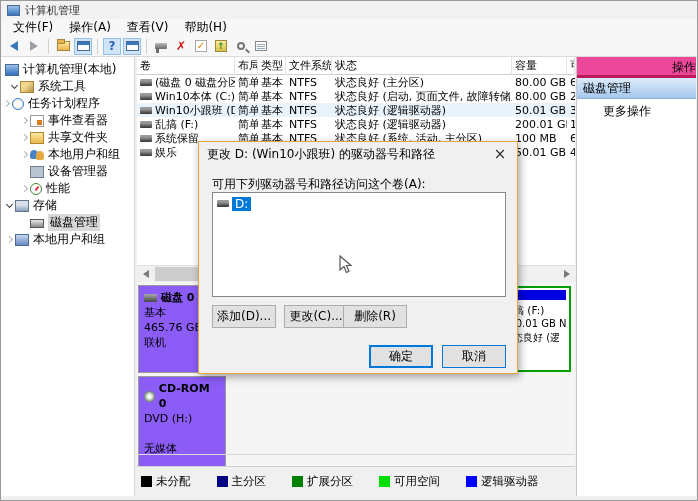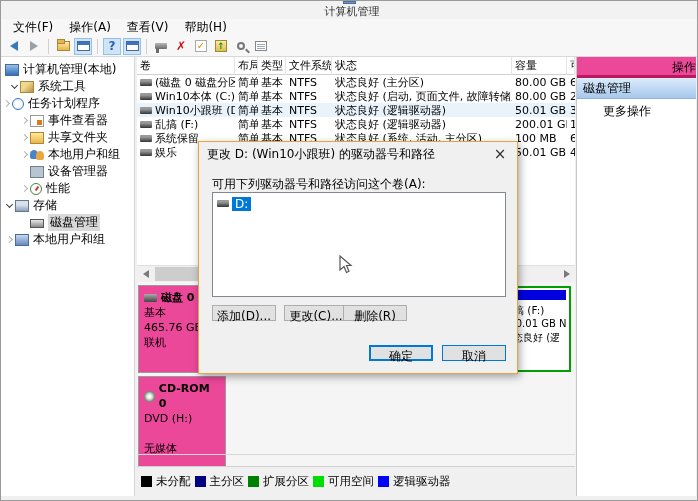--- a/index.html
+++ b/index.html
@@ -1,21 +1,21 @@
 <!DOCTYPE html>
 <html><head>
 <meta charset="utf-8">
 <style>
   * { margin:0; padding:0; box-sizing:border-box; }
   html,body { width:698px; height:501px; }
   body { font-family:"DejaVu Sans","Liberation Sans",sans-serif; font-size:12px; color:#000; background:#fff; }
   #window { position:relative; width:698px; height:501px; border:1px solid #9a9a9a; background:#f0f0f0; overflow:hidden; }
 
   
-  #titlebar { position:absolute; left:0; top:0; width:100%; height:18px; background:#f2f2f2; display:flex; align-items:center; padding-left:6px;flex-direction:column; }
+  #titlebar { position:absolute; left:0; top:0; width:100%; height:18px; background:#f2f2f2; display:flex; align-items:center; padding-left:6px; }
   #titlebar .app-ico { width:13px; height:11px; background:linear-gradient(#9cc0e8,#3a76c0); border:1px solid #4a6b96; margin-right:5px; }
   #titlebar .t { font-size:11px; color:#333; }
   #menubar { position:absolute; left:0; top:18px; width:100%; height:17px; background:#f7f7f7; display:flex; align-items:center; padding-left:4px; }
   #menubar span { padding:1px 8px; cursor:default; }
   #toolbar { position:absolute; left:0; top:35px; width:100%; height:21px; background:#f7f7f7; border-bottom:1px solid #d9d9d9; display:flex; align-items:center; padding-left:4px; gap:2px; }
   .tsep { width:1px; height:15px; background:#d0d0d0; margin:0 3px; }
   .tbtn { width:18px; height:17px; display:flex; align-items:center; justify-content:center; position:relative; }
   .tbtn.hl { background:#cfe4f7; border:1px solid #94c1e8; }
   .arr { width:0; height:0; border-style:solid; }
   .arr.left { border-width:5px 8px 5px 0; border-color:transparent #3b77bc transparent transparent; }
@@ -74,52 +74,52 @@
 
   
   #hscroll { position:absolute; left:0; top:208px; width:438px; height:17px; background:#f0f0f0; border-top:1px solid #e0e0e0; }
   .sbtn { position:absolute; top:0; width:17px; height:16px; display:flex; align-items:center; justify-content:center; }
   .sbtn .arr.l { border-width:4px 6px 4px 0; border-color:transparent #7a7a7a transparent transparent; }
   .sbtn .arr.r { border-width:4px 0 4px 6px; border-color:transparent transparent transparent #7a7a7a; }
   #sthumb { position:absolute; left:18px; top:1px; width:190px; height:14px; background:#cdcdcd; }
 
   
   #disk-area { position:absolute; left:0; top:225px; width:438px; bottom:30px; background:#f5f5f5; }
-  .dinfo { position:absolute; left:1px; width:88px; background:#ec4899; border:1px solid #9a9a9a; padding:4px 5px; font-size:11px; line-height:15px; }
+  .dinfo { position:absolute; left:1px; width:88px; background:#8b5cf6; border:1px solid #9a9a9a; padding:4px 5px; font-size:11px; line-height:15px; }
   .dinfo .dt { font-weight:bold; display:flex; align-items:center; gap:4px; font-size:11px; }
   .dinfo .dico { width:13px; height:8px; background:linear-gradient(#aaa,#444); border-radius:1px; }
   .dinfo .cico { width:11px; height:11px; border-radius:50%; background:radial-gradient(circle,#fff 20%,#9ab09a 70%); border:1px solid #789078; }
   #disk0-box { top:3px; height:88px; }
   #cdrom-box { top:94px; height:100px; }
   #part-f { position:absolute; left:361px; top:4px; width:73px; height:86px; background:#fff; border:2px solid #00a000; padding:2px 3px; overflow:hidden; font-size:10px; line-height:14px; white-space:nowrap; }
   #part-f .strip { height:10px; background:#0000e0; margin-bottom:3px; }
   #part-f .pn { font-size:10.5px; }
   .divline { position:absolute; left:0; right:0; top:172px; border-top:1px solid #d8d8d8; }
 
   
-  #legend { position:absolute; left:0; bottom:0; width:438px; height:30px; background:#f0f0f0; border-top:1px solid #d0d0d0; display:flex; align-items:center; padding-left:4px; gap:4px; }
+  #legend { position:absolute; left:0; bottom:0; width:438px; height:30px; background:#f0f0f0; border-top:1px solid #d0d0d0; display:flex; align-items:center; padding-left:4px; gap:26px; }
   .litem { display:flex; align-items:center; gap:4px; font-size:11.5px; }
   .lswatch { width:11px; height:11px; }
 
   
   #actions { position:absolute; left:575px; top:56px; right:1px; bottom:4px; background:#fff; border-left:1px solid #c8c8c8; }
   #actions .ahead { height:21px; line-height:21px; padding-left:6px; border-bottom:3px solid #be185d; background:#ec4899;text-align:right; }
   #actions .agroup { height:21px; line-height:21px; padding-left:6px; background:linear-gradient(#dcebfc,#a6c8ec); border-bottom:1px solid #8fb4d9; }
   #actions .amore { height:24px; line-height:24px; padding-left:26px; }
 
   
   #dialog { position:absolute; left:197px; top:140px; width:320px; height:233px; background:#f0f0f0; border:1px solid #e6a33e; box-shadow:2px 3px 8px rgba(0,0,0,.35); z-index:10; }
   #dlg-title { height:24px; display:flex; align-items:center; padding:0 8px; }
   #dlg-title .txt { flex:1; font-size:12px; }
   #dlg-close { font-size:15px; color:#333; width:18px; text-align:center; cursor:default; }
   #dlg-label { padding:10px 13px 6px; }
   #dlg-list { position:absolute; left:13px; top:50px; width:294px; height:105px; background:#fff; border:1px solid #828790; padding:3px 4px; }
   #dlg-list .item { display:inline-flex; align-items:center; gap:3px; }
   #dlg-list .item .val { background:#0078d7; color:#fff; padding:0 3px; font-size:12px; }
-  .dbtn { position:absolute; height:16px; width:64px; background:#e1e1e1; border:1px solid #adadad; font-size:12px; text-align:center; line-height:21px; cursor:default; }
+  .dbtn { position:absolute; height:23px; width:64px; background:#e1e1e1; border:1px solid #adadad; font-size:12px; text-align:center; line-height:21px; cursor:default; }
   #btn-add { left:13px; top:163px; }
   #btn-change { left:85px; top:163px; }
   #btn-remove { left:144px; top:163px; }
   #btn-ok { left:170px; top:203px; border:1px solid #0078d7; box-shadow:inset 0 0 0 1px #0078d7; }
   #btn-cancel { left:243px; top:203px; border:1px solid #0078d7; }
 
   #cursor { position:absolute; left:338px; top:254px; z-index:20; }
 </style>
 </head>
 <body>

